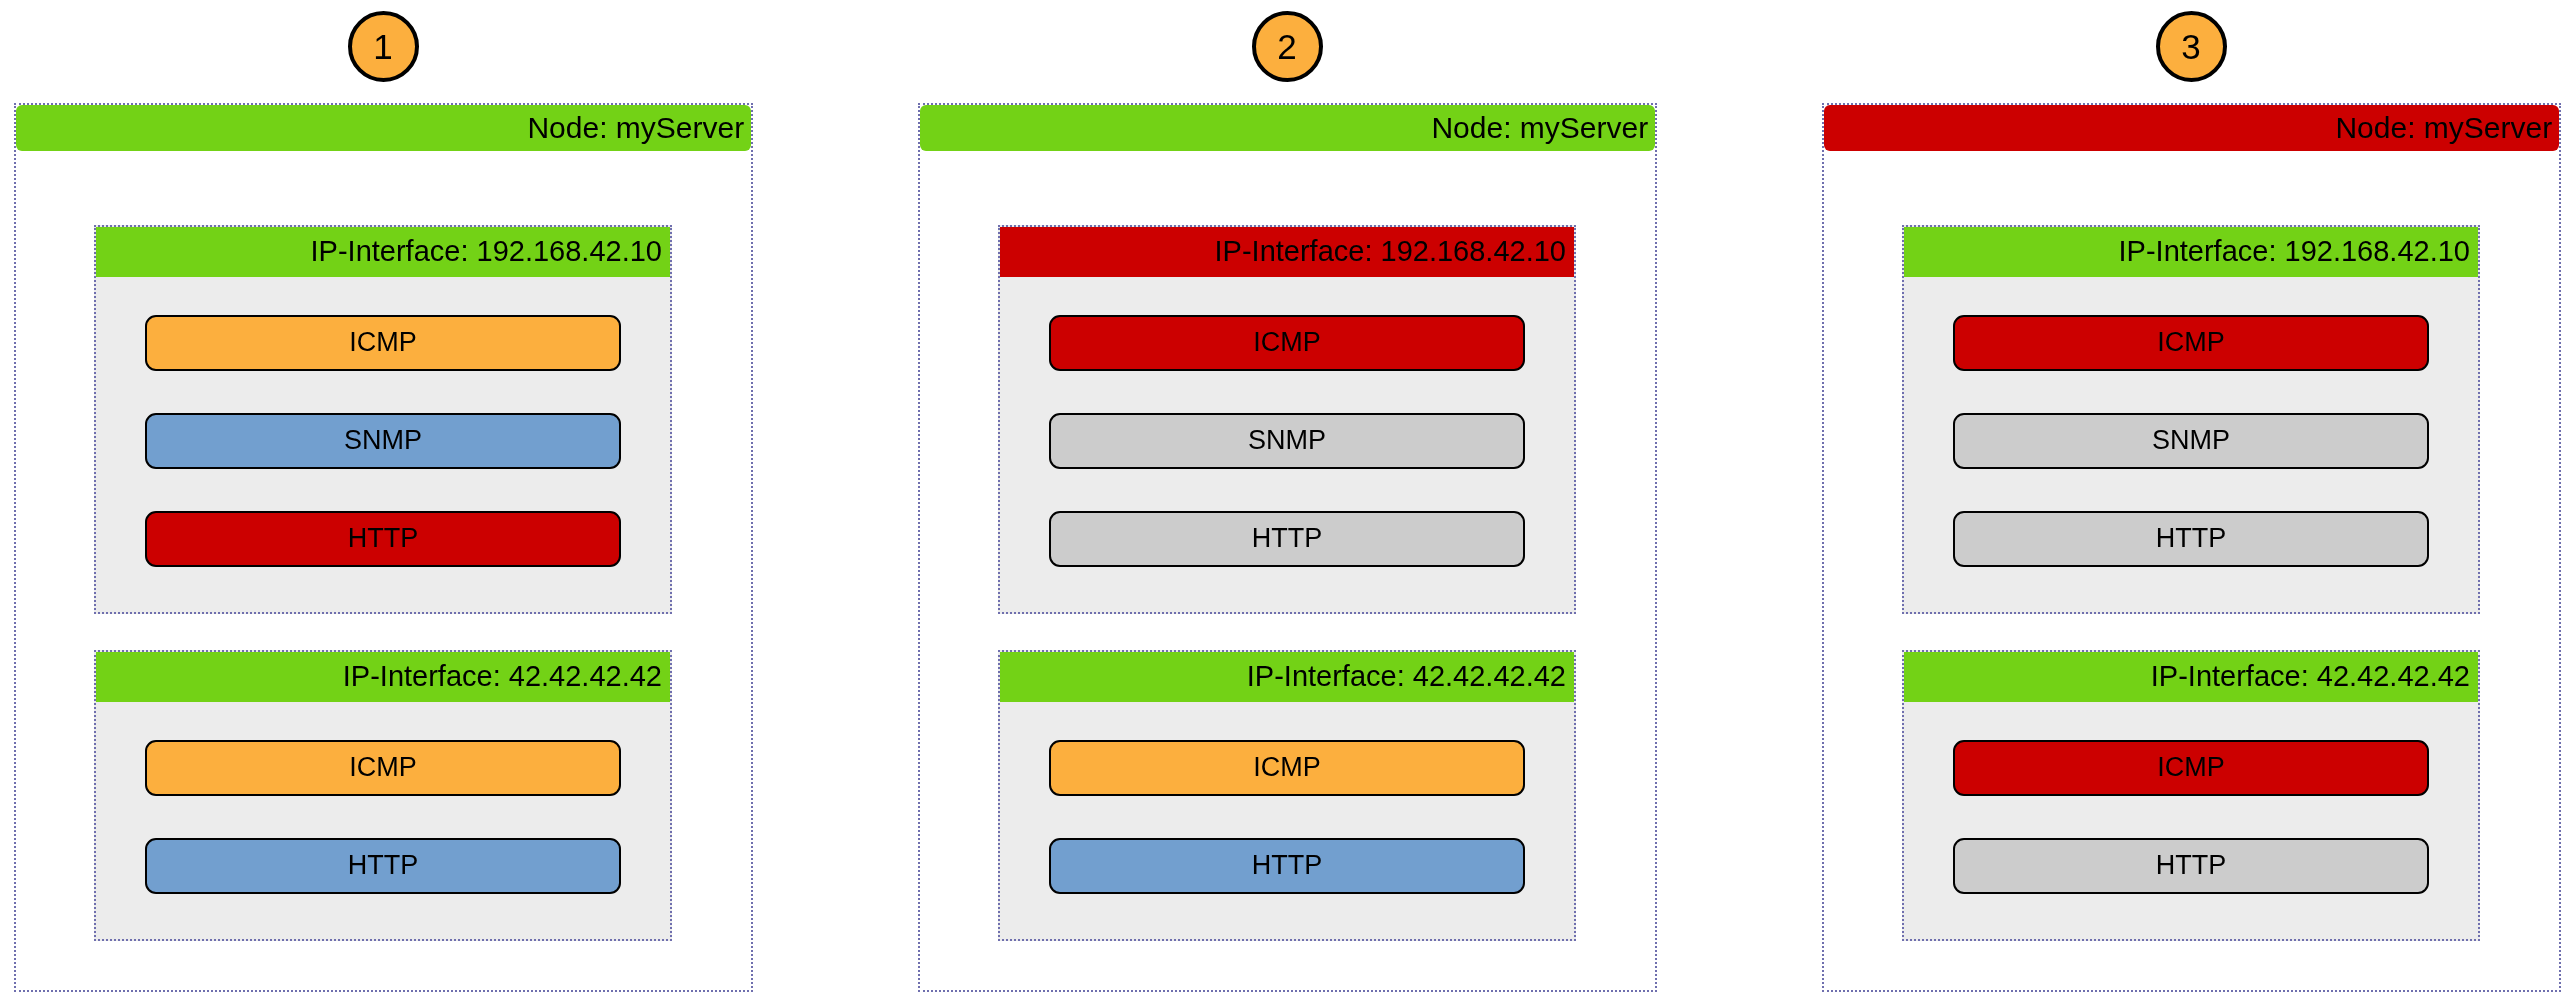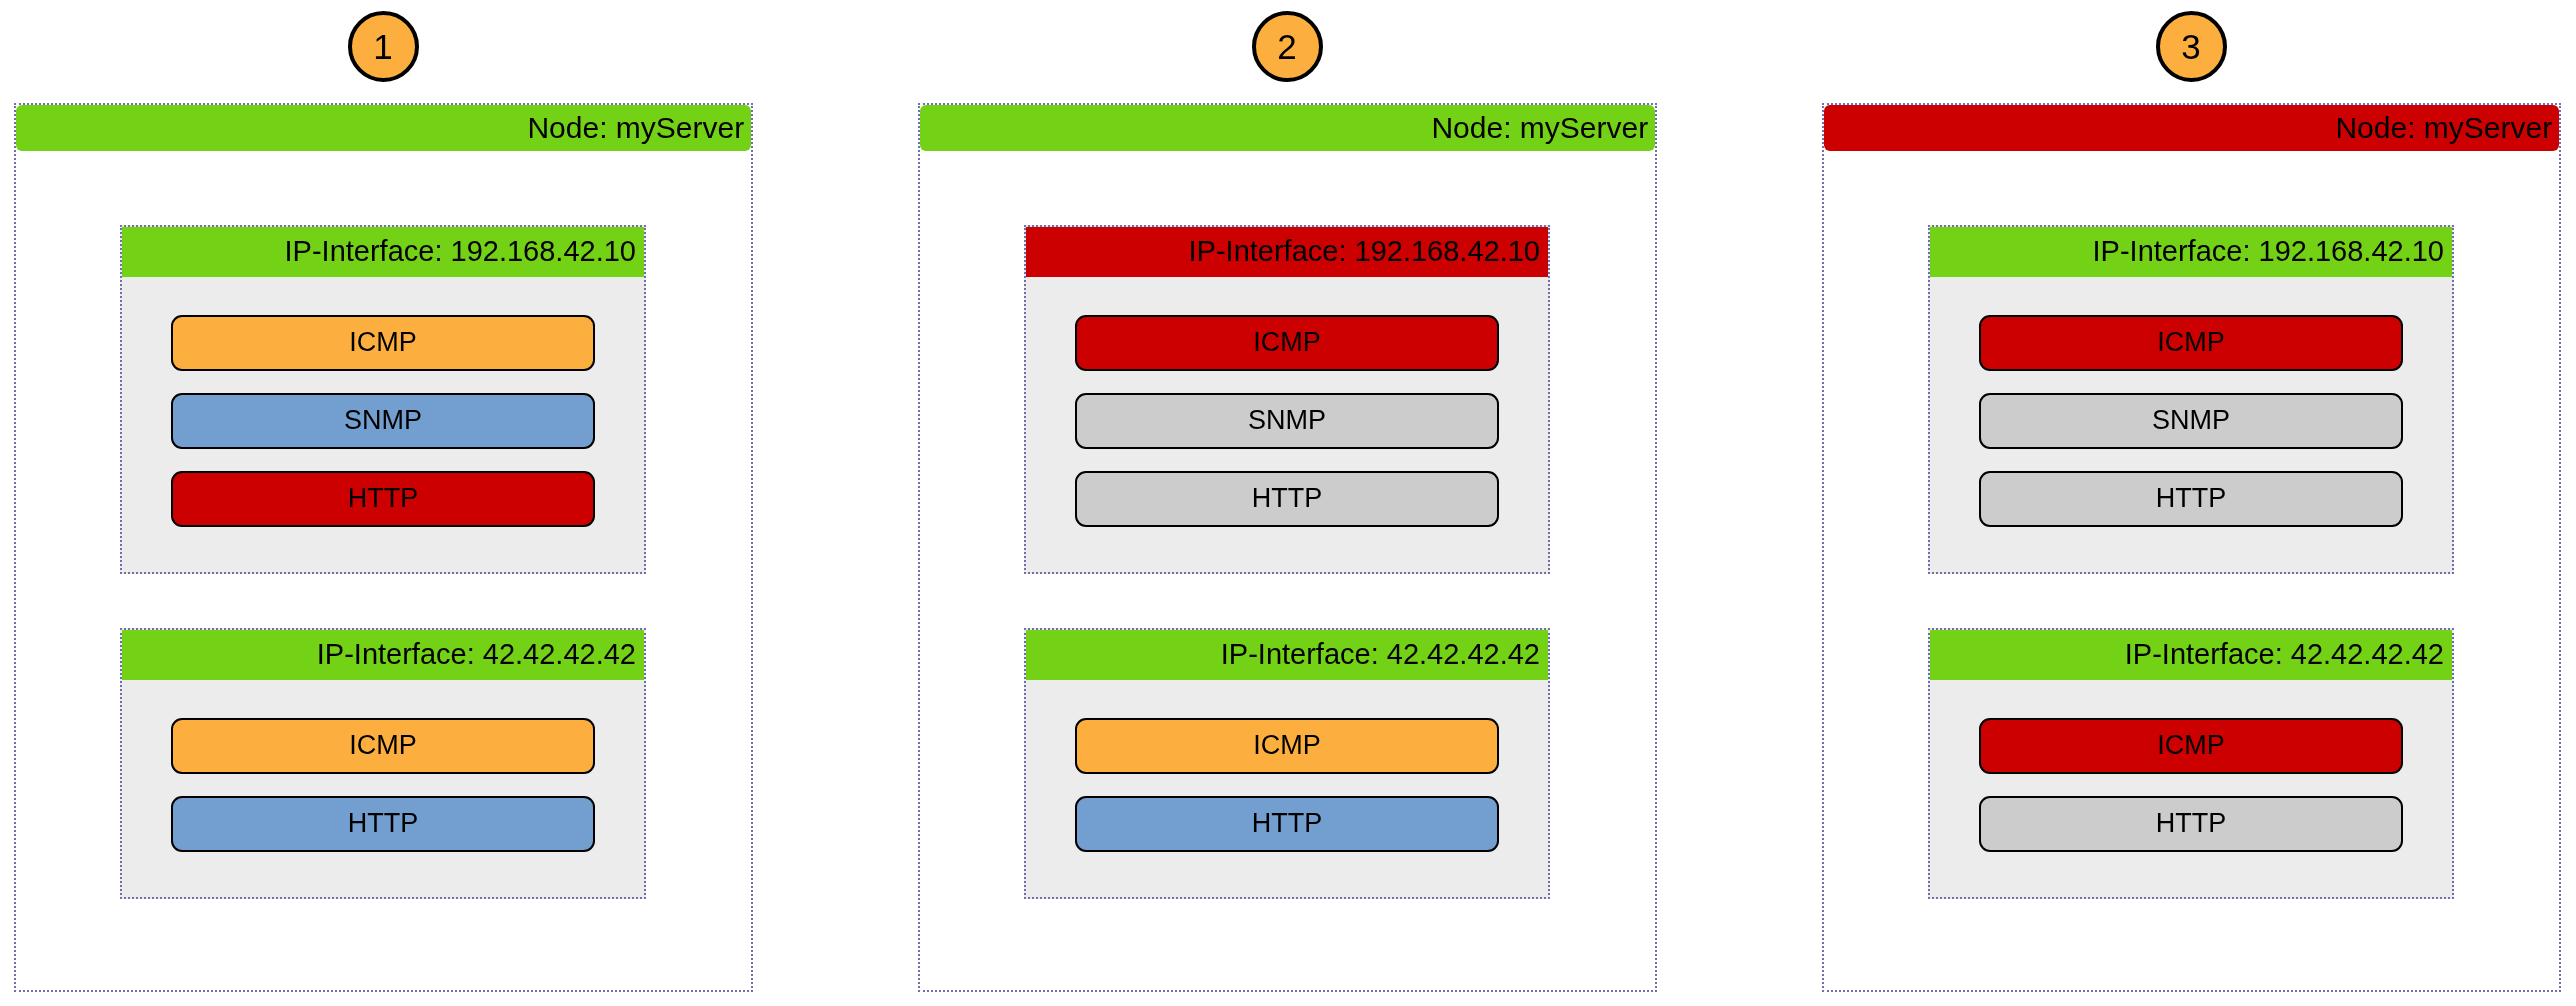--- a/index.html
+++ b/index.html
@@ -68,41 +68,41 @@
   }
 
   .node-bar {
     height: 46px;
     font-size: 30px;
     padding-right: 6.3px;
     border-radius: 6px;
   }
 
   .iface-card {
-    width: 526px;
+    width: 578px;
     background: #ececec;
     border: 2.4px dotted #6f6fae;
     margin-top: 74px;
     flex: 0 0 auto;
   }
   .iface-card + .iface-card {
-    margin-top: 54px;
+    margin-top: 36px;
   }
 
   .iface-bar {
     height: 50px;
     font-size: 29px;
     padding-right: 8px;
   }
 
   .service-list {
     padding: 38px 49px 45px 49px;
     display: flex;
     flex-direction: column;
-    gap: 22px;
+    gap: 42px;
   }
 
   .service {
     height: 56px;
     border: 2.4px solid #000000;
     border-radius: 11px;
     display: flex;
     align-items: center;
     justify-content: center;
     font-size: 27px;

